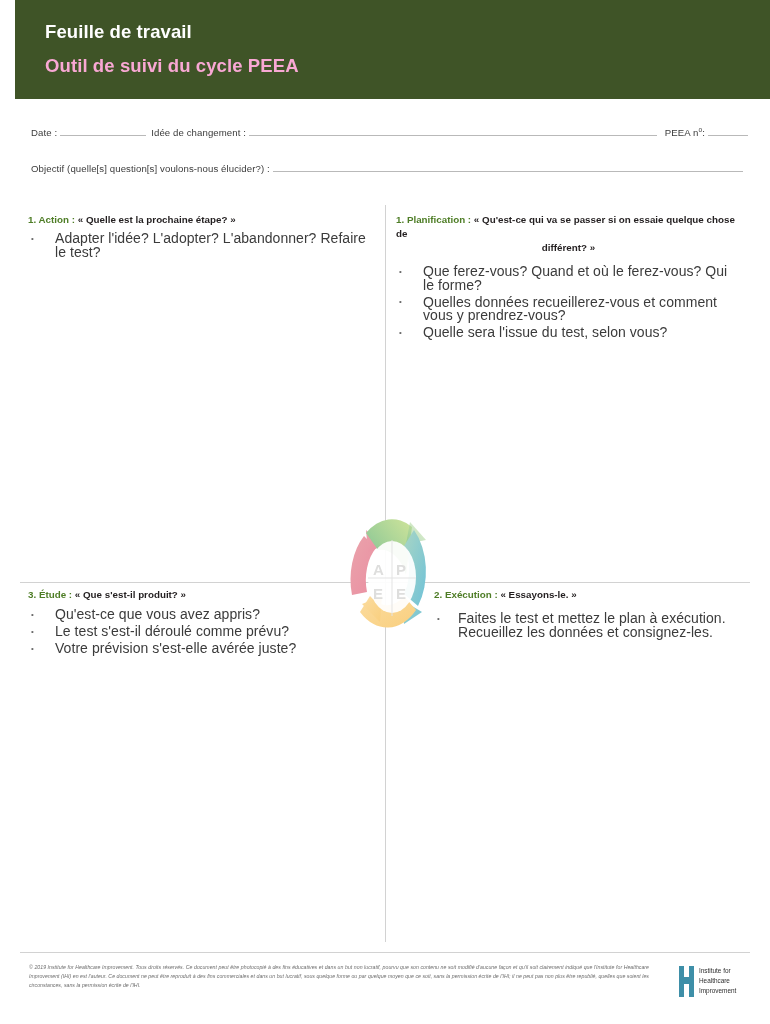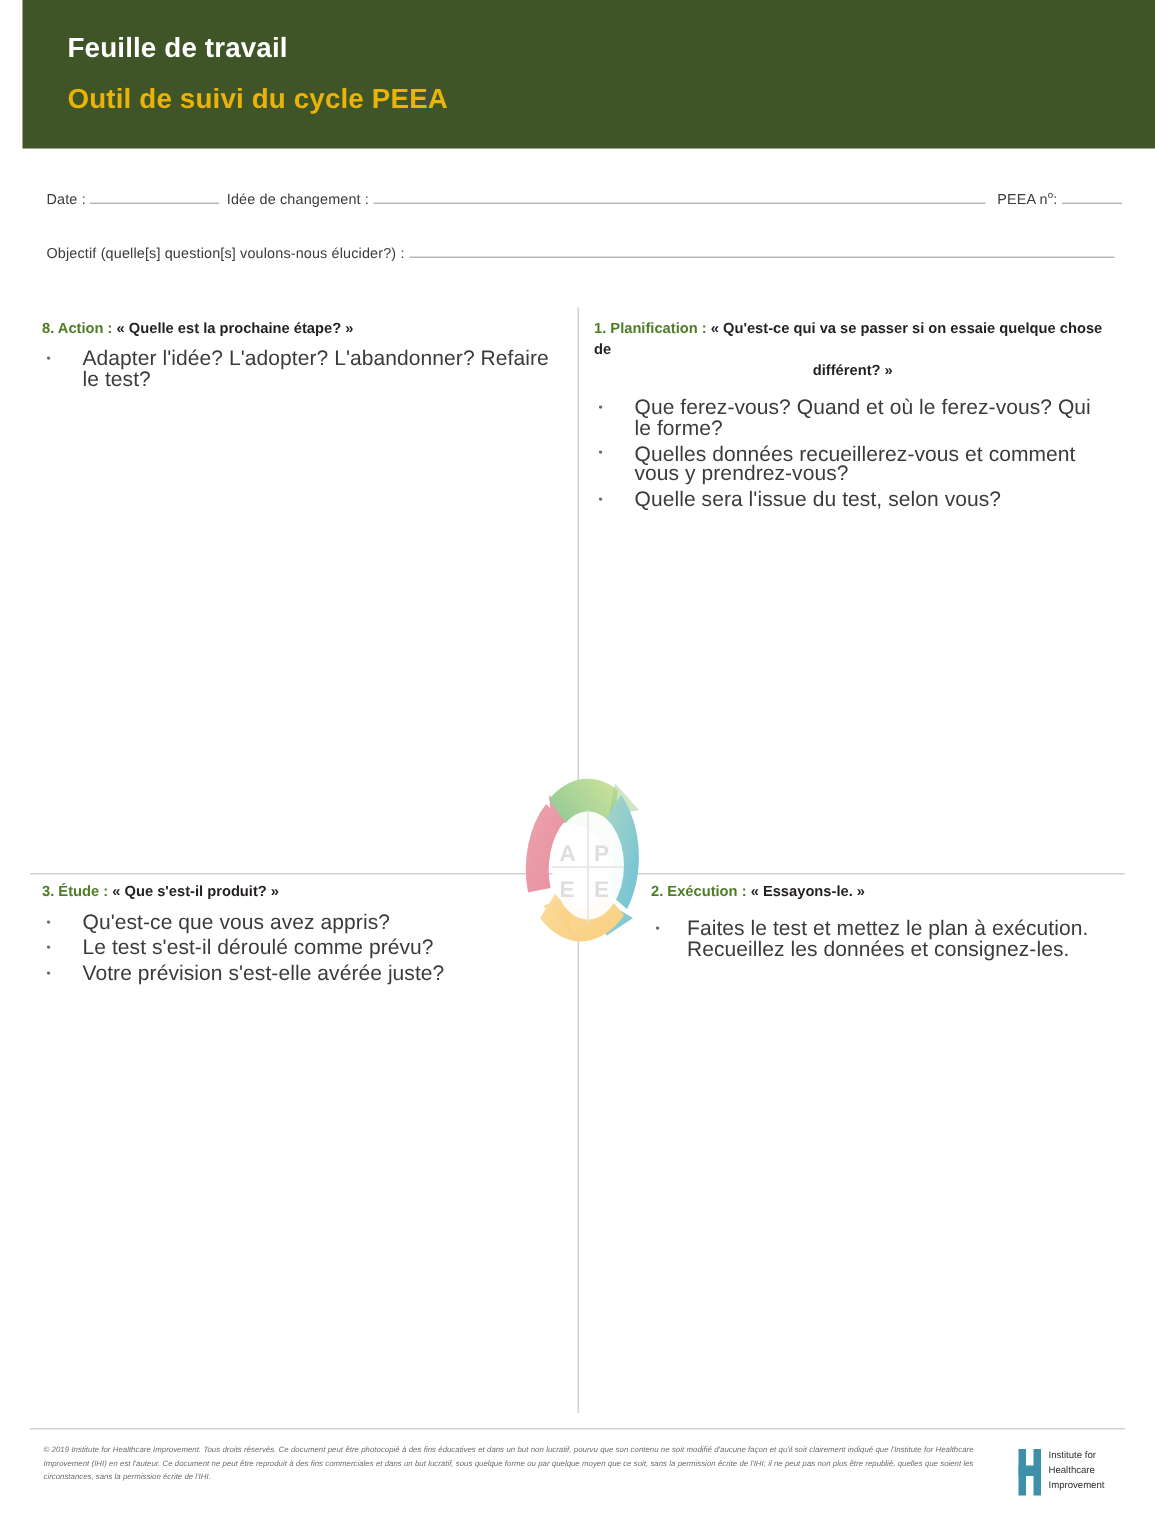--- a/index.html
+++ b/index.html
@@ -40,21 +40,21 @@
   }
   .header-line1 {
     color: #ffffff;
     font-size: 18.5px;
     font-weight: bold;
     letter-spacing: 0.1px;
     line-height: 25px;
     white-space: nowrap;
   }
   .header-line2 {
-    color: #eab308;
+    color: #f9a8d4;
     font-size: 18.5px;
     font-weight: bold;
     letter-spacing: 0.1px;
     line-height: 25px;
     margin-top: 9px;
     white-space: nowrap;
   }
 
   
   .form-area {
@@ -283,21 +283,21 @@
       <span class="field-label">Objectif (quelle[s] question[s] voulons-nous élucider?) :</span>
       <span class="blank blank-obj"></span>
     </div>
 
   </div>
 
   <div class="divider-v"></div>
   <div class="divider-h"></div>
 
   <div class="quad quad-tl">
-    <div class="quad-title"><span class="step">8. Action : </span><span>« Quelle est la prochaine étape? »</span></div>
+    <div class="quad-title"><span class="step">1. Action : </span><span>« Quelle est la prochaine étape? »</span></div>
     <ul class="bullets">
       <li>Adapter l'idée? L'adopter? L'abandonner? Refaire le test?</li>
     </ul>
   </div>
 
   <div class="quad quad-tr">
     <div class="quad-title centered-wrap"><span class="first-line"><span class="step">1. Planification : </span><span>« Qu'est-ce qui va se passer si on essaie quelque chose de</span></span><span>différent? »</span></div>
     <ul class="bullets">
       <li>Que ferez-vous? Quand et où le ferez-vous? Qui le forme?</li>
       <li>Quelles données recueillerez-vous et comment vous y prendrez-vous?</li>

